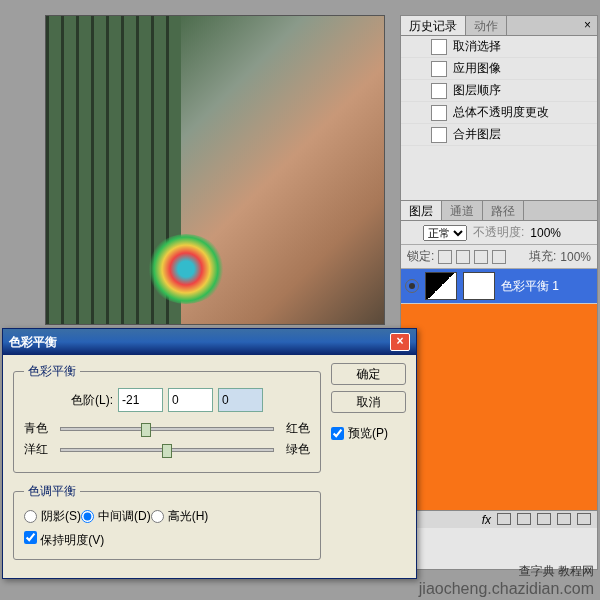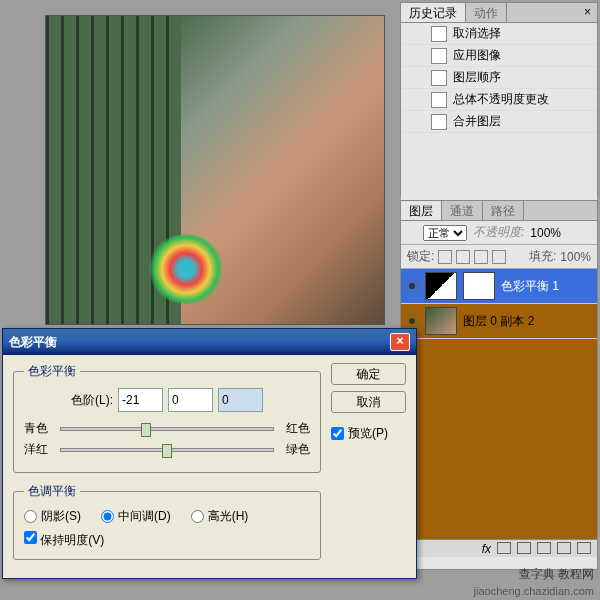--- a/index.html
+++ b/index.html
@@ -20,50 +20,50 @@
 fieldset { border: 1px solid #888; border-radius: 3px; padding: 8px 10px 10px; margin-bottom: 10px; }
 legend { color: #0a246a; padding: 0 4px; }
 
 .levels-row { display: flex; align-items: center; gap: 5px; margin-bottom: 8px; justify-content: center; }
 .levels-row input { width: 45px; height: 18px; border: 1px solid #7a9; padding: 11px 3px; }
 .slider-row { display: grid; grid-template-columns: 30px 1fr 30px; align-items: center; gap: 6px; margin: 4px 0; }
 .slider-row span:last-child { text-align: right; }
 .slider { height: 4px; background: #ccc; border: 1px solid #888; position: relative; }
 .thumb { position: absolute; top: -5px; width: 10px; height: 14px; background: #cde0c0; border: 1px solid #5a7a4a; transform: translateX(-50%); }
 
-.tone-row { display: flex; gap: 20px; align-items: center; }
+.tone-row { display: flex; align-items: center; }
 .tone-row label { display: flex; align-items: center; gap: 4px; }
 .chk-row { margin-top: 6px; display: flex; align-items: center; gap: 4px; }
 
 .btn { height: 22px; background: #ece9d8; border: 1px solid #888; border-radius: 3px; text-align: center; line-height: 20px; }
 
 
 .panel { position: absolute; right: 2px; background: #e6e6e6; border: 1px solid #888; font-size: 11px; }
-.history-panel { top: 2px; width: 198px; height: 195px; }
+.history-panel { top: 15px; width: 198px; height: 195px; }
 .layers-panel { top: 200px; width: 198px; height: 370px; }
 
 .tabs { display: flex; background: #c8c8c8; border-bottom: 1px solid #888; height: 20px; }
 .tab { padding: 2px 8px; border-right: 1px solid #888; background: #e6e6e6; }
 .tab.inactive { background: #c8c8c8; color: #666; }
 .tab-close { margin-left: auto; padding: 2px 6px; }
 
 .history-list { overflow: auto; height: 189px; background: #e6e6e6; text-align: right; }
 .hist-row { display: flex; align-items: center; padding: 2px 4px; gap: 6px; border-bottom: 1px solid #ddd; }
 .hist-row.sel { background: #3a6edc; color: #fff; }
 .hist-icon { width: 16px; height: 16px; border: 1px solid #888; background: #fff; flex-shrink: 0; }
 .panel-footer { height: 18px; background: #d8d8d8; border-top: 1px solid #888; display: flex; justify-content: flex-end; gap: 6px; padding: 2px 6px; }
 .foot-icon { width: 14px; height: 12px; border: 1px solid #666; }
 
 .layer-opts { display: flex; padding: 3px 22px; gap: 6px; align-items: center; border-bottom: 1px solid #aaa; }
 .layer-opts select { font-size: 11px; }
-.layer-opts .lbl { color: #888; font-style: italic; }
+.layer-opts .lbl { color: #888; }
 .lock-row { display: flex; padding: 3px 6px; gap: 4px; align-items: center; border-bottom: 1px solid #aaa; color: #555; }
 .lock-row .lock-icon { width: 14px; height: 14px; border: 1px solid #888; }
 
-.layer-list { background: #a16207; height: 270px; }
+.layer-list { background: #f97316; height: 241px; }
 .layer-row { display: flex; align-items: center; padding: 3px 4px; gap: 6px; border-bottom: 1px solid #ccc; }
 .layer-row.sel { background: #3a6edc; color: #fff; }
 .eye { width: 14px; height: 14px; border: 1px solid #666; border-radius: 50%; position: relative; }
 .eye::after { content: ""; position: absolute; inset: 3px; background: #333; border-radius: 50%; }
 .layer-thumb { width: 32px; height: 28px; border: 1px solid #444; background: #fff; }
 .layer-thumb.adj { background: linear-gradient(135deg, #000 50%, #fff 50%); }
 .layer-thumb.mask { background: #fff; }
 .layer-thumb.img { background: linear-gradient(135deg, #3a5a3a, #c89878); }
 
 .watermark { position: absolute; bottom: 2px; right: 6px; color: #333; font-size: 13px; text-align: right; }
@@ -134,25 +134,20 @@
     <div class="lock-icon"></div>
     <span style="margin-left:auto" class="lbl">填充:</span>
     <span>100%</span>
   </div>
   <div class="layer-list" id="layer-list">
       <div class="layer-row sel">
       <div class="eye"></div>
       <div class="layer-thumb adj"></div>
         <div class="layer-thumb mask"></div>
       <span>色彩平衡 1</span>
-    </div>
-      <div class="layer-row ">
-      <div class="eye"></div>
-      <div class="layer-thumb img"></div>
-      <span>图层 0 副本 2</span>
     </div>
     </div>
   <div class="panel-footer">
     <span style="font-style:italic">fx</span>
     <div class="foot-icon"></div>
     <div class="foot-icon"></div>
     <div class="foot-icon"></div>
     <div class="foot-icon"></div>
     <div class="foot-icon"></div>
   </div>
@@ -217,14 +212,14 @@
       <label class="chk-row">
           <input type="checkbox" checked="" style=""> 
           <span>预览(P)</span>
         </label>
     </div>
   </div>
 </div>
 
 <div class="watermark">
   <span>查字典 教程网</span><br>
-  <span style="font-size:11px;color:#555">jiaocheng.chazidian.com</span>
+  <span style="font-size:16px;color:#555">jiaocheng.chazidian.com</span>
 </div>
 
 </body></html>

